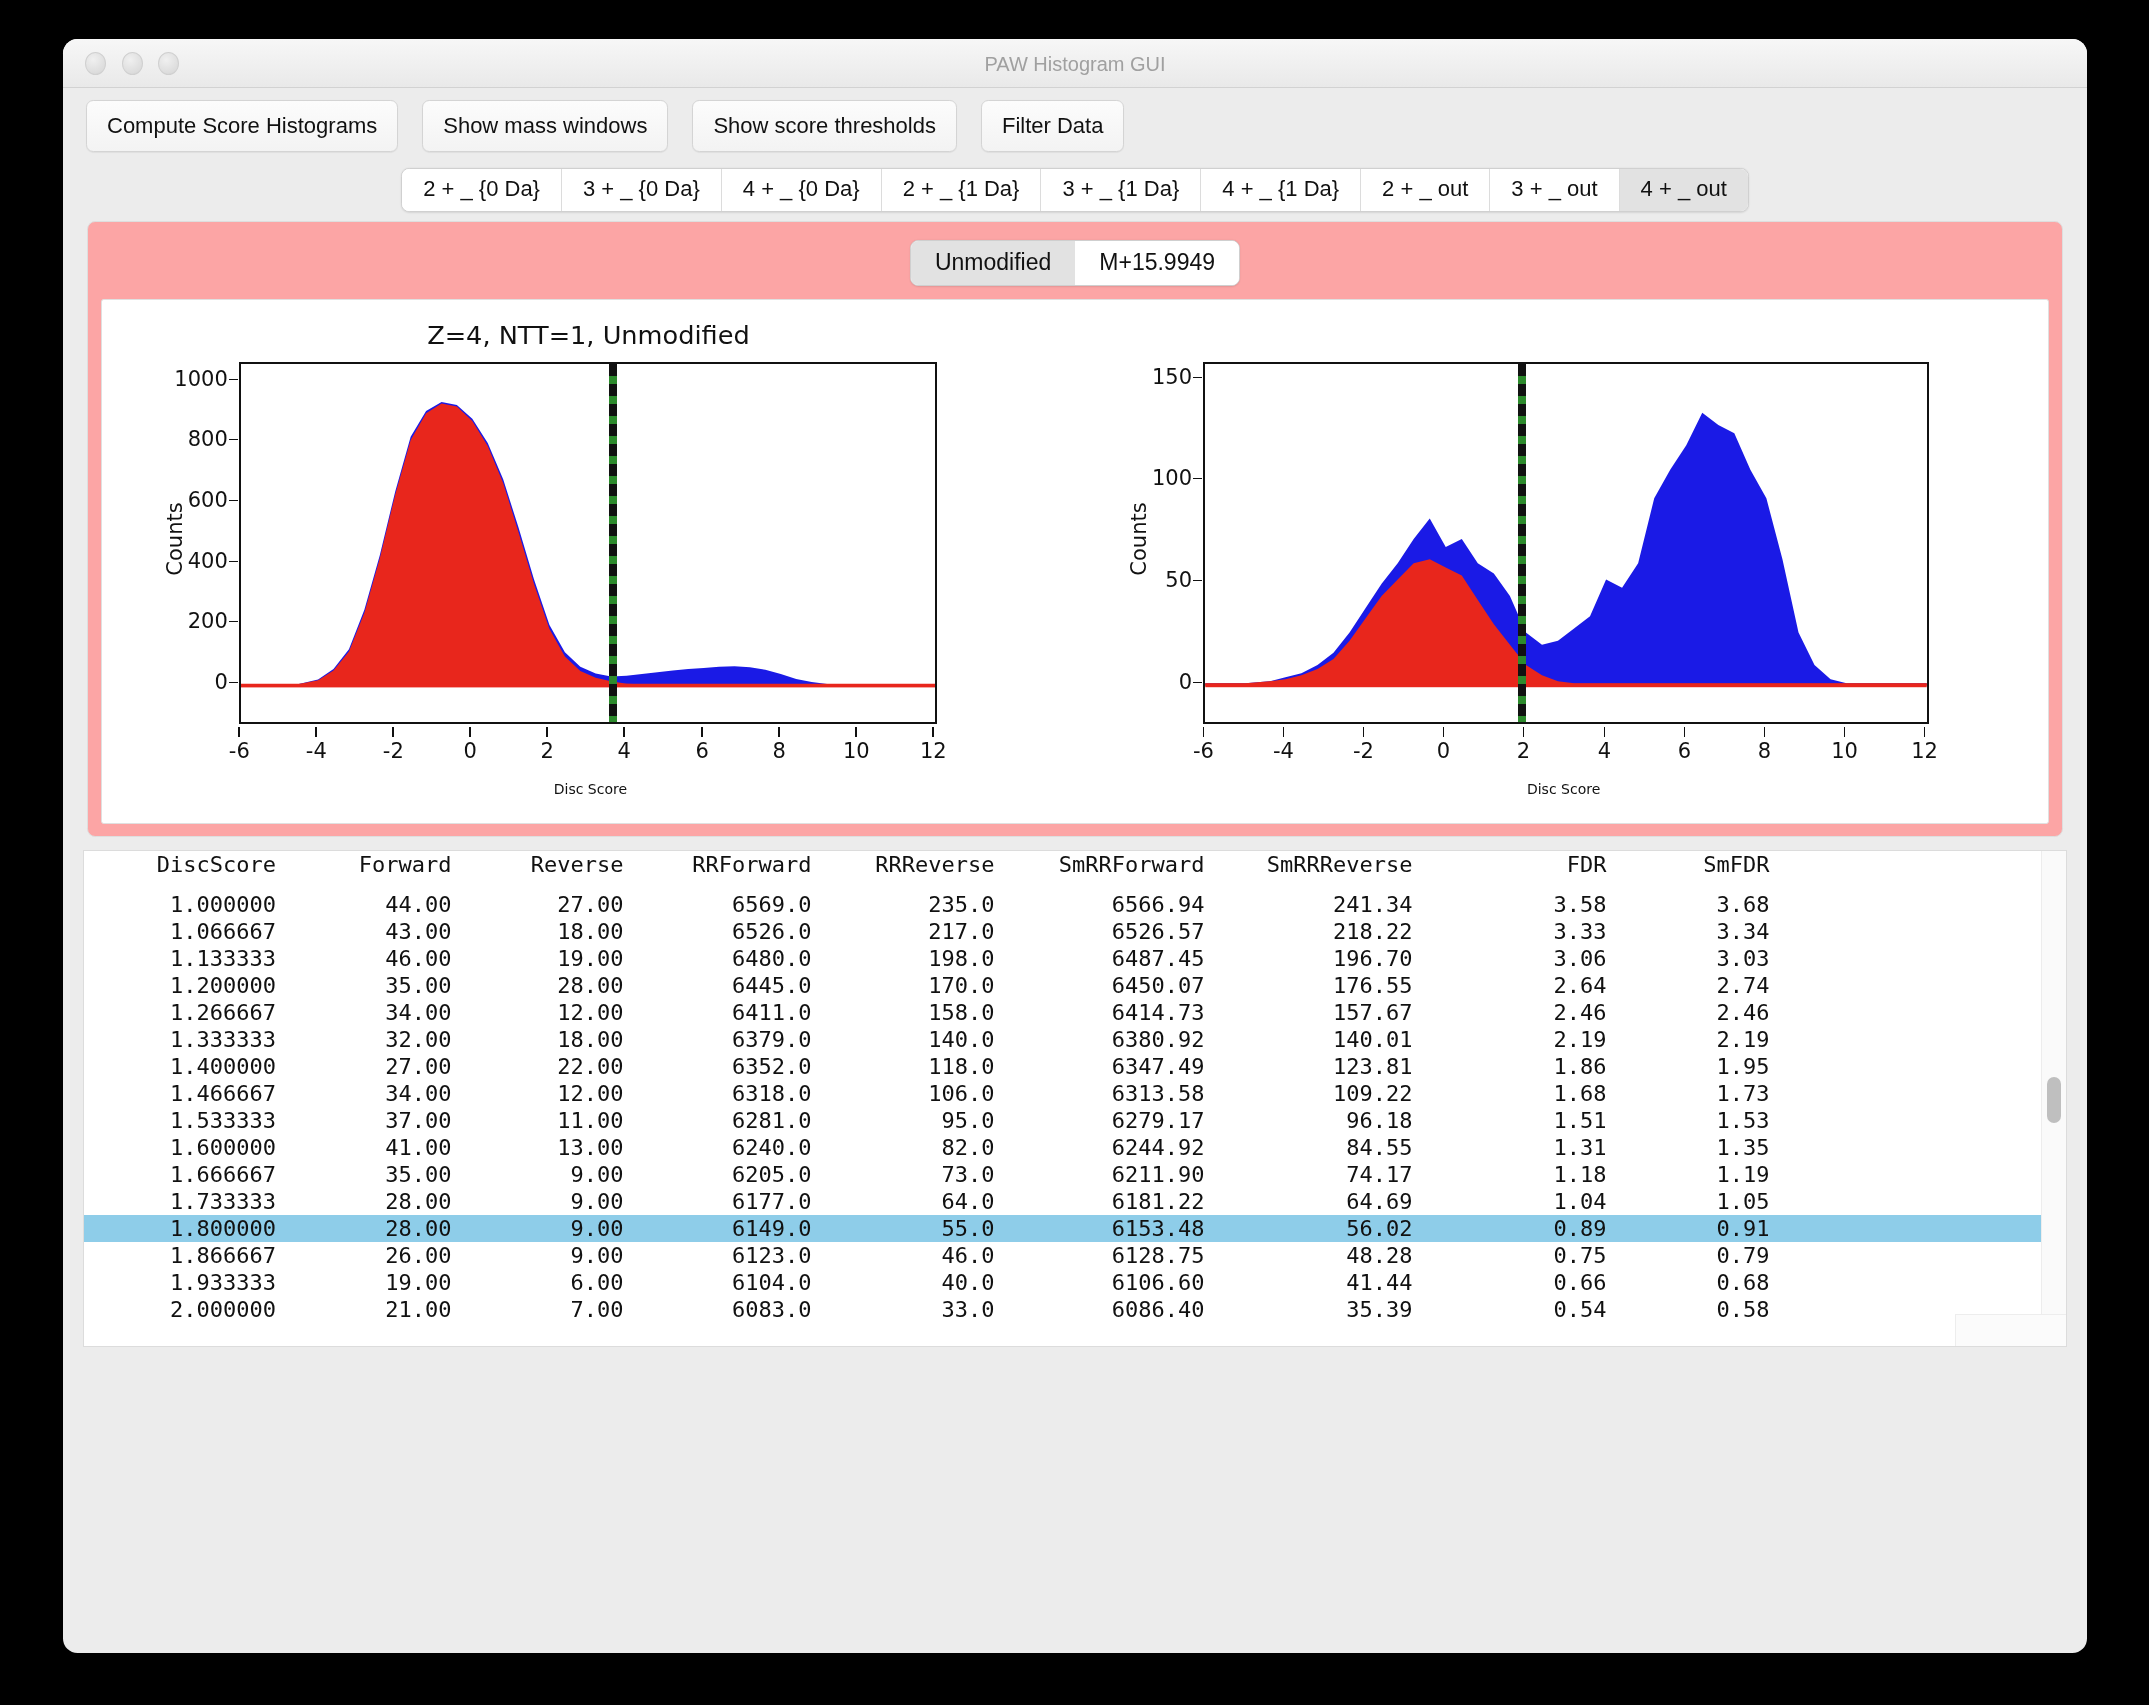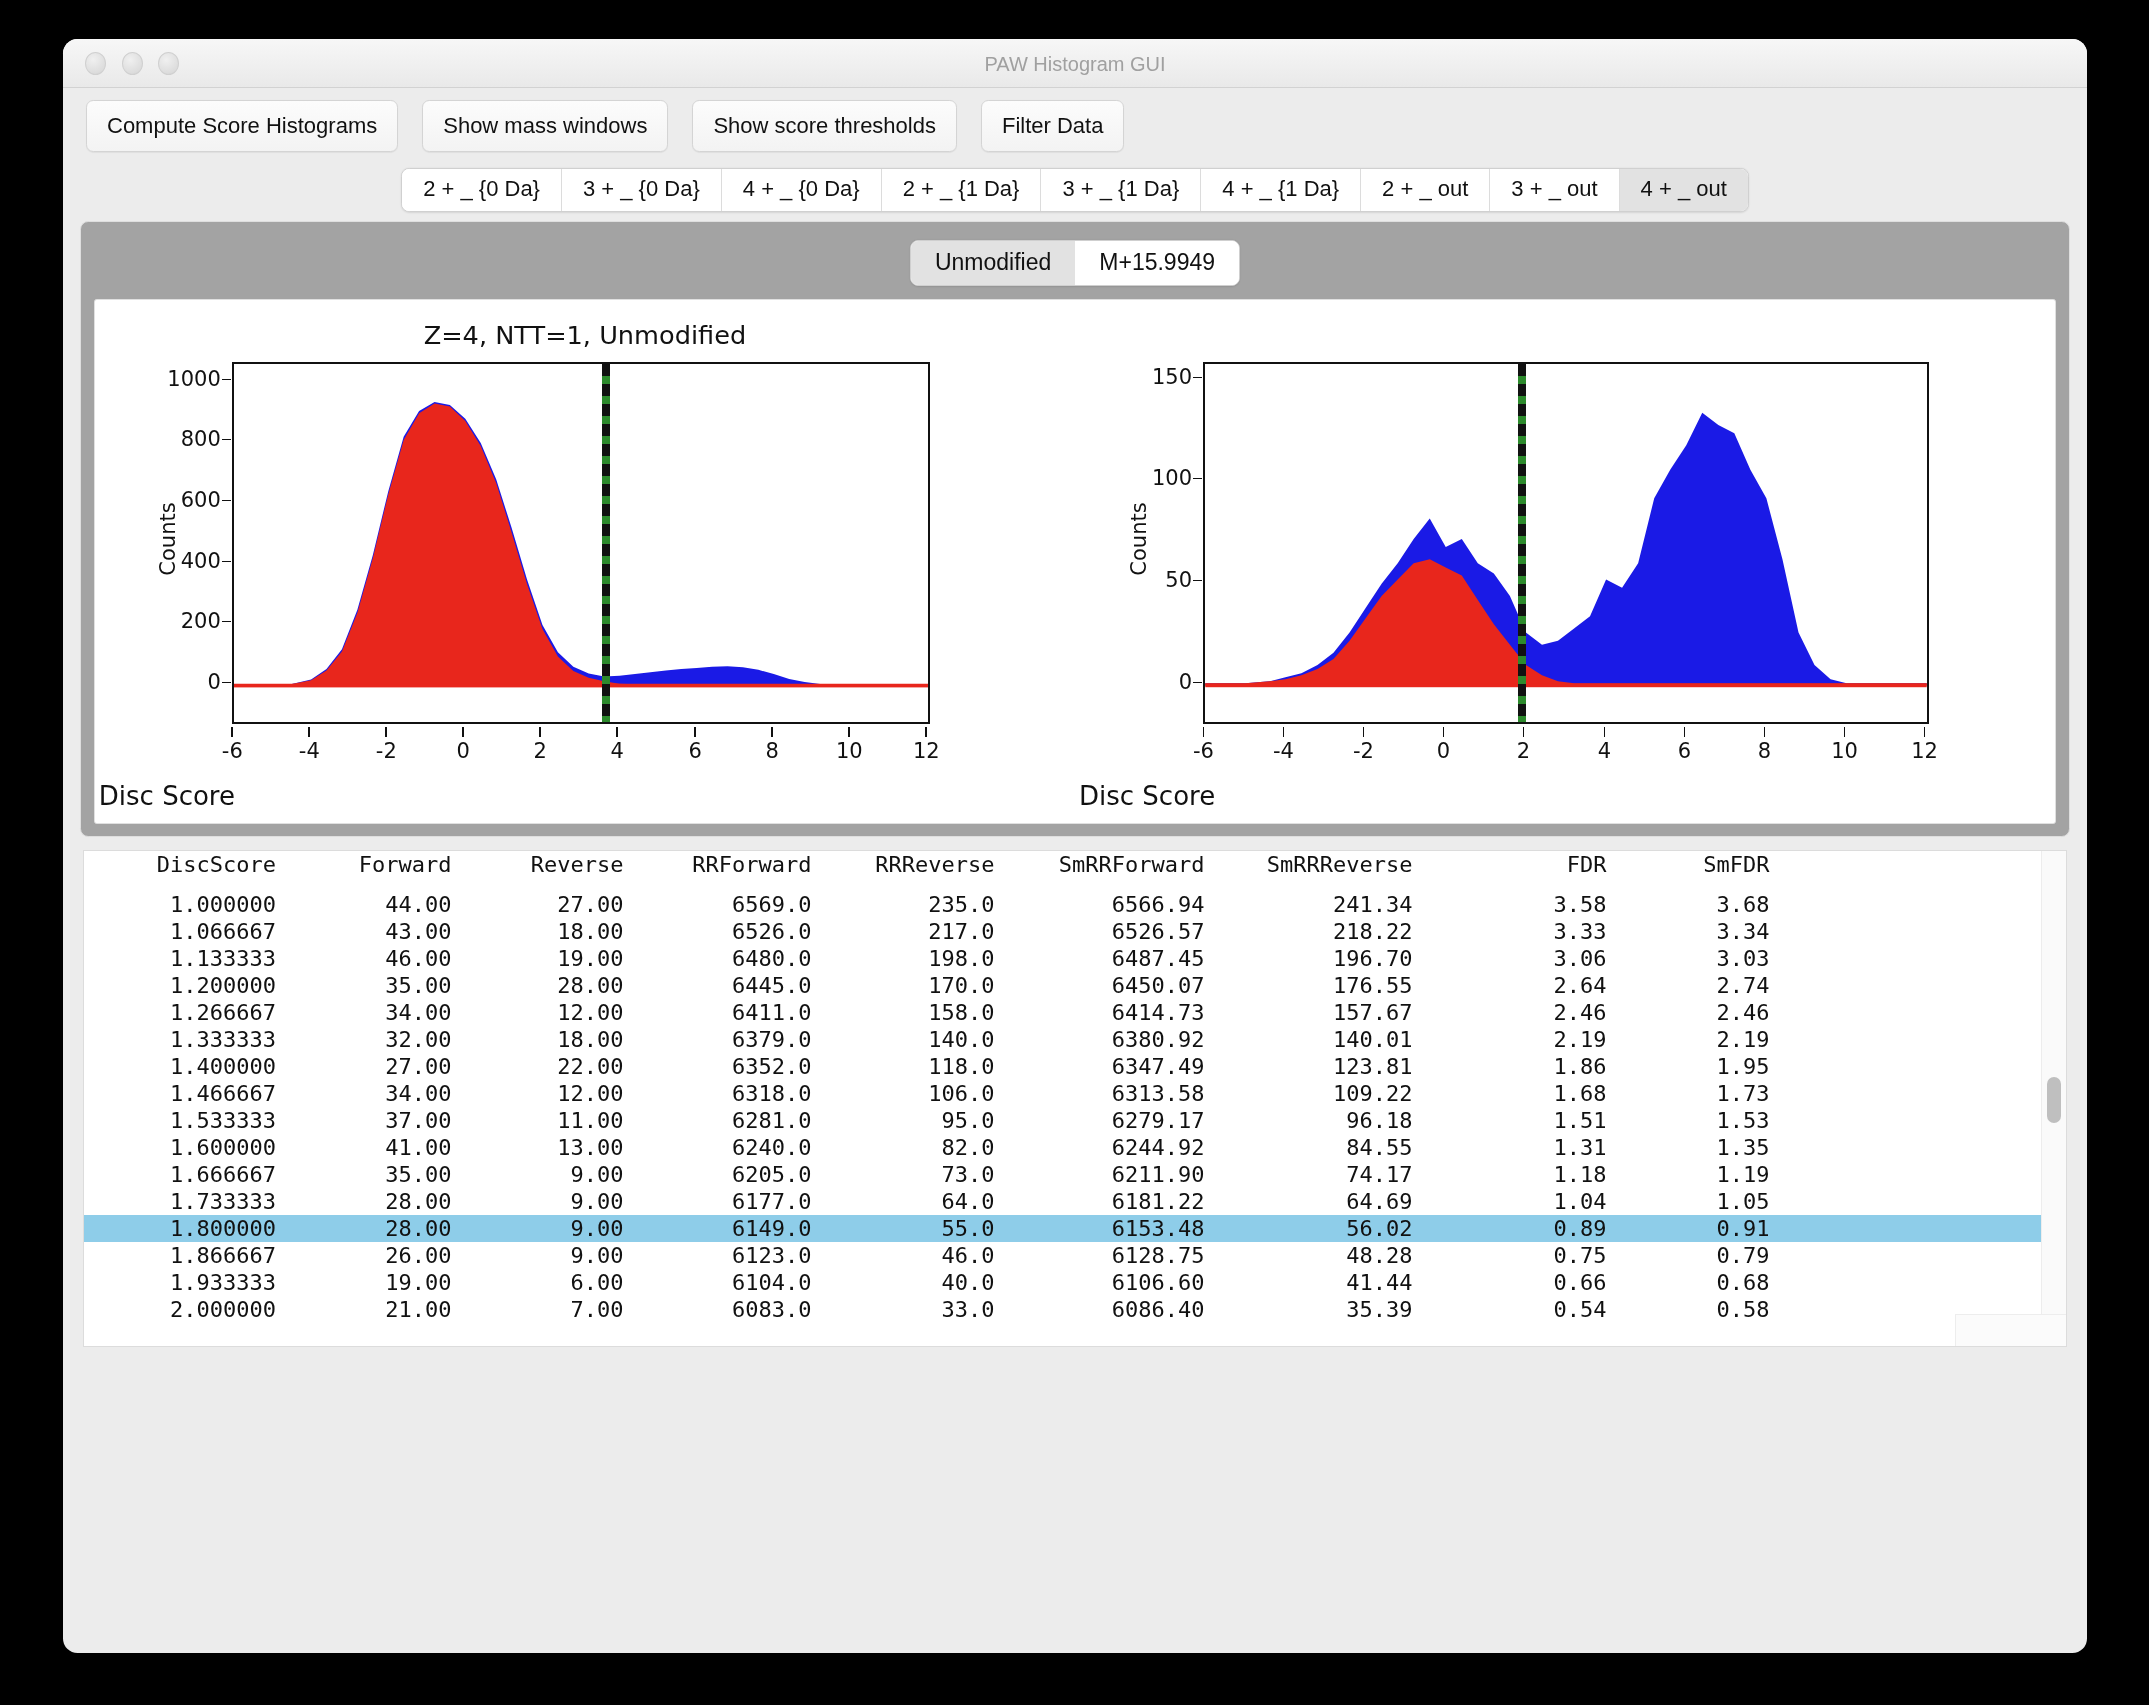--- a/index.html
+++ b/index.html
@@ -44,21 +44,21 @@
   .tab{
     font-size:22px;font-family:"Liberation Sans",sans-serif;color:#111;
     padding:7.3px 21px 9.1px 21px;border-right:0.9px solid #dcdcdc;white-space:nowrap;cursor:default;
     background:#fff;
   }
   .tab:last-child{border-right:none;}
   .tab.sel{background:#e2e2e2;}
 
   
   #outer-panel{
-    margin:0 17px;background:#a3a3a3;border-radius:8.2px;
+    margin:0 24px;background:#fca5a5;border-radius:8.2px;
     border:0.9px solid #dedede;padding:12.8px;
   }
   #subtab-wrap{display:flex;justify-content:center;padding:5.5px 0 12.8px 0;}
   #subtabs{
     display:flex;background:#fff;border:0.9px solid #cfcfcf;border-radius:8.2px;overflow:hidden;
     box-shadow:0 0.9px 1.8px rgba(0,0,0,.10);
   }
   .subtab{
     font-size:23px;font-family:"Liberation Sans",sans-serif;color:#111;
     padding:7.3px 24px 9.1px 24px;cursor:default;background:#fff;
@@ -77,21 +77,21 @@
     font-size:25.6px;color:#111;font-family:"DejaVu Sans",sans-serif;
   }
   .plot{
     position:absolute;border:2.7px solid #111;background:#fff;overflow:hidden;
   }
   .ylab{
     position:absolute;font-size:21px;color:#111;
     transform:rotate(-90deg);transform-origin:center;white-space:nowrap;
   }
   .xlab{
-    position:absolute;left:4px;right:0;font-size:26px;color:#111;
+    position:absolute;left:4px;right:0;text-align:center;font-size:14px;color:#111;
   }
   .ytick{position:absolute;font-size:21px;color:#111;text-align:right;white-space:nowrap;}
   .ytick i{position:absolute;right:-10px;top:50%;width:9.1px;height:1.8px;background:#111;}
   .xtick{position:absolute;font-size:21px;color:#111;text-align:center;white-space:nowrap;}
   .xtick i{position:absolute;left:50%;top:-12px;width:1.8px;height:10px;background:#111;margin-left:-0.9px;}
   .thresh{
     position:absolute;width:8.2px;background:#178017;
     background-image:repeating-linear-gradient(180deg,#111 0 12px,transparent 12px 20px);
     background-color:#2d8a2d;
   }

